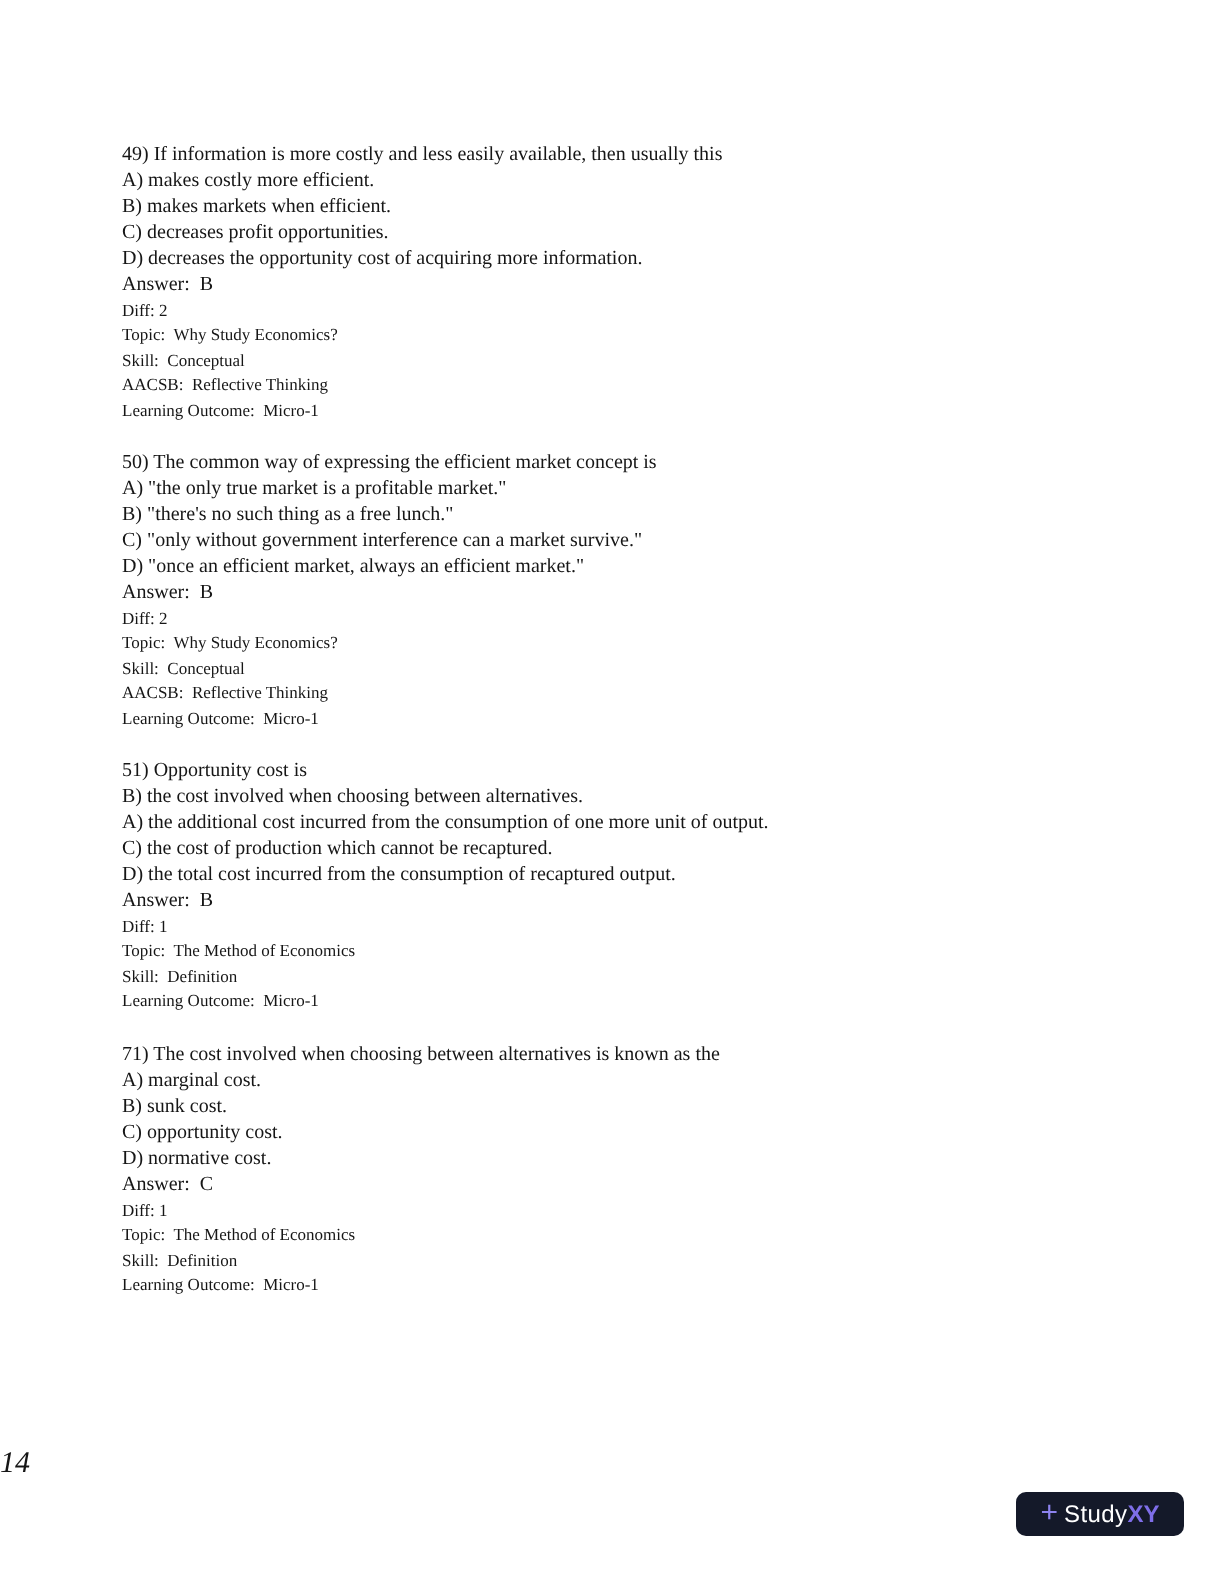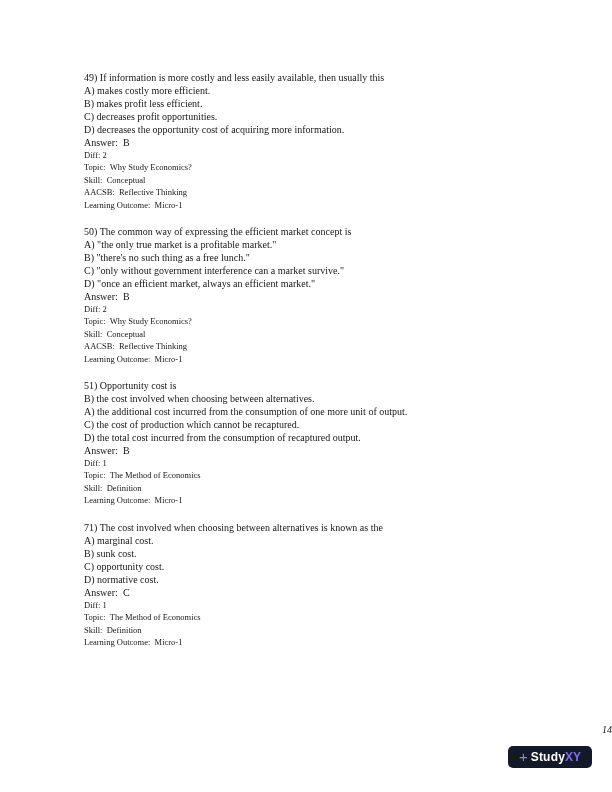--- a/index.html
+++ b/index.html
@@ -7,42 +7,42 @@
     position: relative;
     width: 612px;
     height: 792px;
     background: #ffffff;
     font-family: "Liberation Serif", serif;
     color: #161616;
     overflow: hidden;
   }
   .content {
     position: absolute;
-    left: 84px;
+    left: 61px;
     top: 71px;
     width: 468px;
   }
   .q { margin-bottom: 14px; }
   .line {
     font-size: 10px;
     line-height: 13px;
     white-space: pre-wrap;
   }
   .meta {
     font-size: 8.5px;
     line-height: 12.4px;
     white-space: pre-wrap;
   }
   .page-number {
     position: absolute;
     top: 724px;
     left: 0;
     width: 100%;
-    text-align: right;
-    font-size: 10px;
+    text-align: left;
+    font-size: 15px;
     font-style: italic;
   }
   .logo-badge {
     position: absolute;
     left: 508px;
     top: 746px;
     width: 84px;
     height: 22px;
     background: #141929;
     border-radius: 5px;
@@ -53,33 +53,33 @@
     cursor: pointer;
   }
   .logo-plus {
     color: #8d83ee;
     font-size: 15px;
     font-weight: 400;
     line-height: 1;
     margin-right: 3px;
     transform: translateY(-1px);
   }
-  .logo-study { color: #ffffff; font-weight: 700; font-size: 12px; letter-spacing: 0.2px; }
+  .logo-study { color: #ffffff; font-weight: 400; font-size: 12px; letter-spacing: 0.2px; }
   .logo-xy { color: #7e6ee8; font-weight: 700; font-size: 12px; }
 </style>
 </head>
 <body>
 
 <div class="page">
   <div class="content">
 
     <div class="q">
       <div class="line">49) If information is more costly and less easily available, then usually this</div>
       <div class="line">A) makes costly more efficient.</div>
-      <div class="line">B) makes profit less efficient.</div>
+      <div class="line">B) makes markets when efficient.</div>
       <div class="line">C) decreases profit opportunities.</div>
       <div class="line">D) decreases the opportunity cost of acquiring more information.</div>
       <div class="line">Answer:  B</div>
       <div class="meta">Diff: 2</div>
       <div class="meta">Topic:  Why Study Economics?</div>
       <div class="meta">Skill:  Conceptual</div>
       <div class="meta">AACSB:  Reflective Thinking</div>
       <div class="meta">Learning Outcome:  Micro-1</div>
     </div>
 

